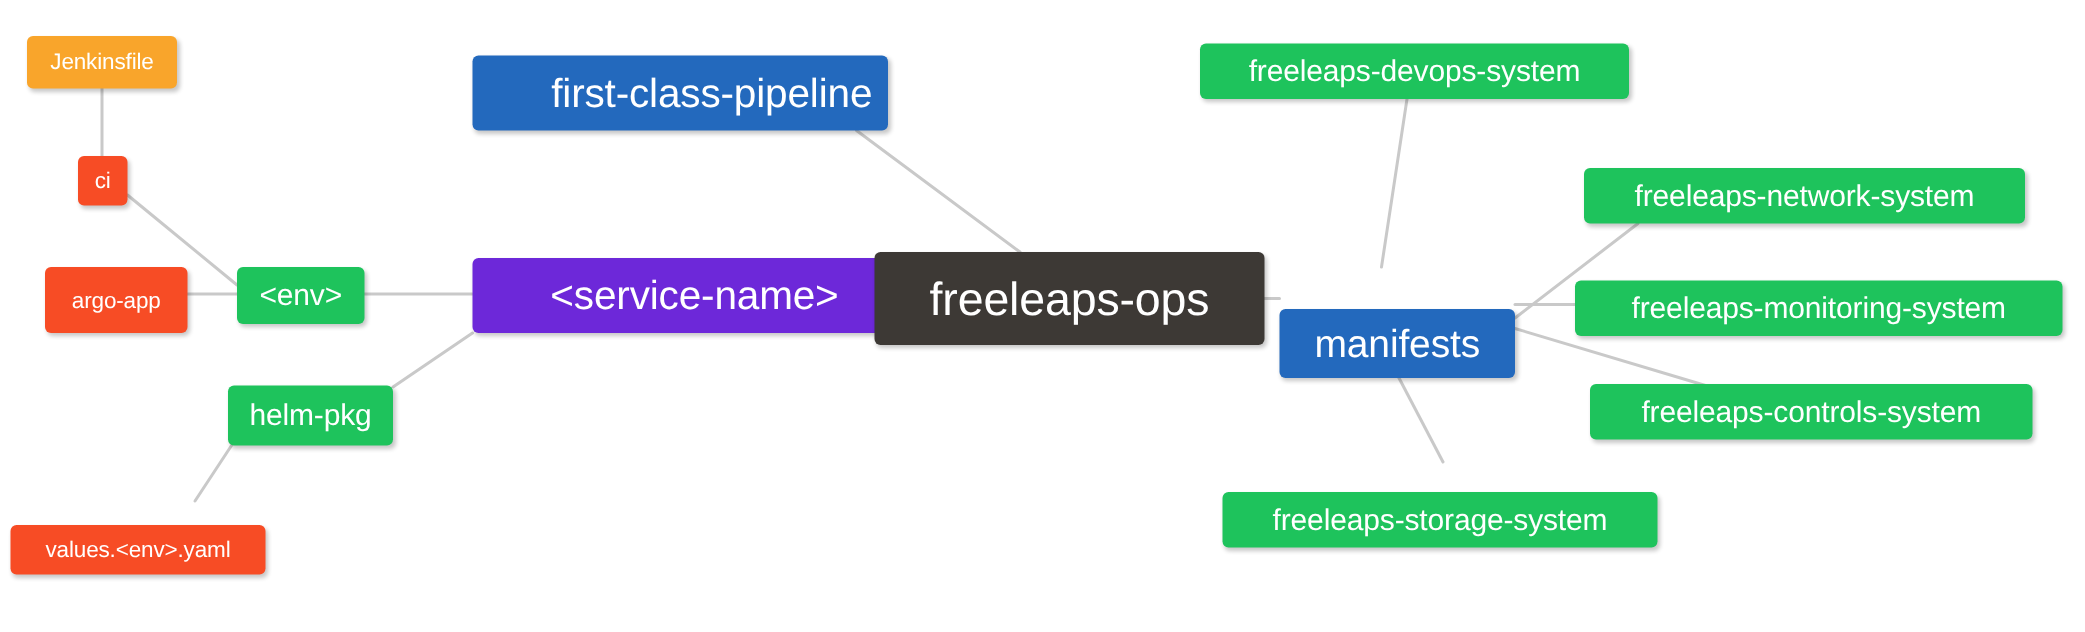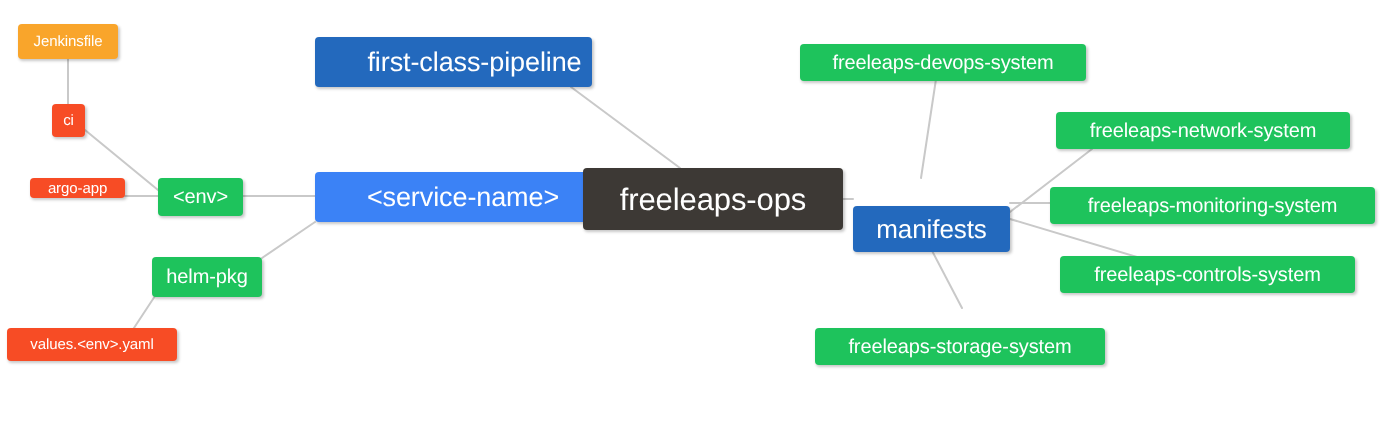--- a/index.html
+++ b/index.html
@@ -54,27 +54,27 @@
       <line x1="843" y1="199" x2="853" y2="199" stroke="#c9c9c9" stroke-width="2" stroke-linecap="round"></line>
       <line x1="921" y1="178" x2="938" y2="66" stroke="#c9c9c9" stroke-width="2" stroke-linecap="round"></line>
       <line x1="1010" y1="212" x2="1092" y2="149" stroke="#c9c9c9" stroke-width="2" stroke-linecap="round"></line>
       <line x1="1010" y1="203" x2="1050" y2="203" stroke="#c9c9c9" stroke-width="2" stroke-linecap="round"></line>
       <line x1="1010" y1="219" x2="1137" y2="257" stroke="#c9c9c9" stroke-width="2" stroke-linecap="round"></line>
       <line x1="918" y1="224" x2="962" y2="308" stroke="#c9c9c9" stroke-width="2" stroke-linecap="round"></line>
     </svg>
   <div id="node-layer">
       <div class="node" style="left: 18px; top: 24px; width: 100px; height: 35px; background: rgb(249, 165, 43); font-size: 15px;">Jenkinsfile</div>
       <div class="node" style="left: 52px; top: 104px; width: 33px; height: 33px; background: rgb(247, 76, 37); font-size: 15px;">ci</div>
-      <div class="node" style="left: 30px; top: 178px; width: 95px; height: 20px; background: rgb(247, 76, 37); font-size: 15px;">argo-app</div>
+      <div class="node" style="left: 30px; top: 178px; width: 95px; height: 44px; background: rgb(247, 76, 37); font-size: 15px;">argo-app</div>
       <div class="node" style="left: 158px; top: 178px; width: 85px; height: 38px; background: rgb(30, 195, 92); font-size: 20px;">&lt;env&gt;</div>
       <div class="node" style="left: 152px; top: 257px; width: 110px; height: 40px; background: rgb(30, 195, 92); font-size: 20px;">helm-pkg</div>
-      <div class="node" style="left: 7px; top: 328px; width: 170px; height: 33px; background: rgb(247, 76, 37); font-size: 15px;">values.&lt;env&gt;.yaml</div>
+      <div class="node" style="left: 7px; top: 350px; width: 170px; height: 33px; background: rgb(247, 76, 37); font-size: 15px;">values.&lt;env&gt;.yaml</div>
       <div class="node" style="left: 315px; top: 37px; width: 277px; height: 50px; background: rgb(35, 105, 189); font-size: 27px; padding-left: 42px;">first-class-pipeline</div>
-      <div class="node" style="left: 315px; top: 172px; width: 296px; height: 50px; background: #3b82f6; font-size: 27px;">&lt;service-name&gt;</div>
+      <div class="node" style="left: 315px; top: 172px; width: 296px; height: 50px; background: #6d28d9; font-size: 27px;">&lt;service-name&gt;</div>
       <div class="node" style="left: 583px; top: 168px; width: 260px; height: 62px; background: rgb(61, 57, 53); font-size: 31px;">freeleaps-ops</div>
       <div class="node" style="left: 853px; top: 178px; width: 157px; height: 46px; background: rgb(35, 105, 189); font-size: 26px; margin-top: 28px;">manifests</div>
-      <div class="node" style="left: 800px; top: 29px; width: 286px; height: 37px; background: rgb(30, 195, 92); font-size: 20px; margin-top: 15px;">freeleaps-devops-system</div>
+      <div class="node" style="left: 800px; top: 29px; width: 286px; height: 37px; background: rgb(30, 195, 92); font-size: 20px;">freeleaps-devops-system</div>
       <div class="node" style="left: 1056px; top: 112px; width: 294px; height: 37px; background: rgb(30, 195, 92); font-size: 20px;">freeleaps-network-system</div>
       <div class="node" style="left: 1050px; top: 187px; width: 325px; height: 37px; background: rgb(30, 195, 92); font-size: 20px;">freeleaps-monitoring-system</div>
       <div class="node" style="left: 1060px; top: 256px; width: 295px; height: 37px; background: rgb(30, 195, 92); font-size: 20px; text-align: right;">freeleaps-controls-system</div>
       <div class="node" style="left: 815px; top: 328px; width: 290px; height: 37px; background: rgb(30, 195, 92); font-size: 20px;">freeleaps-storage-system</div>
     </div>
 </div>
 
 </body></html>

